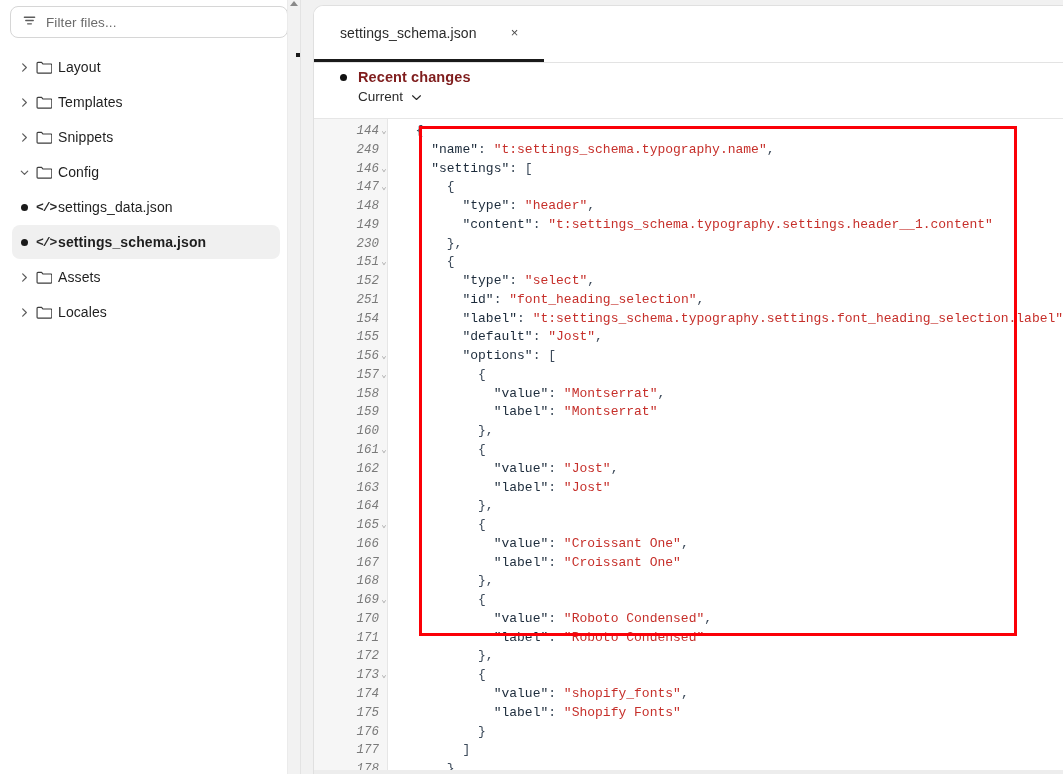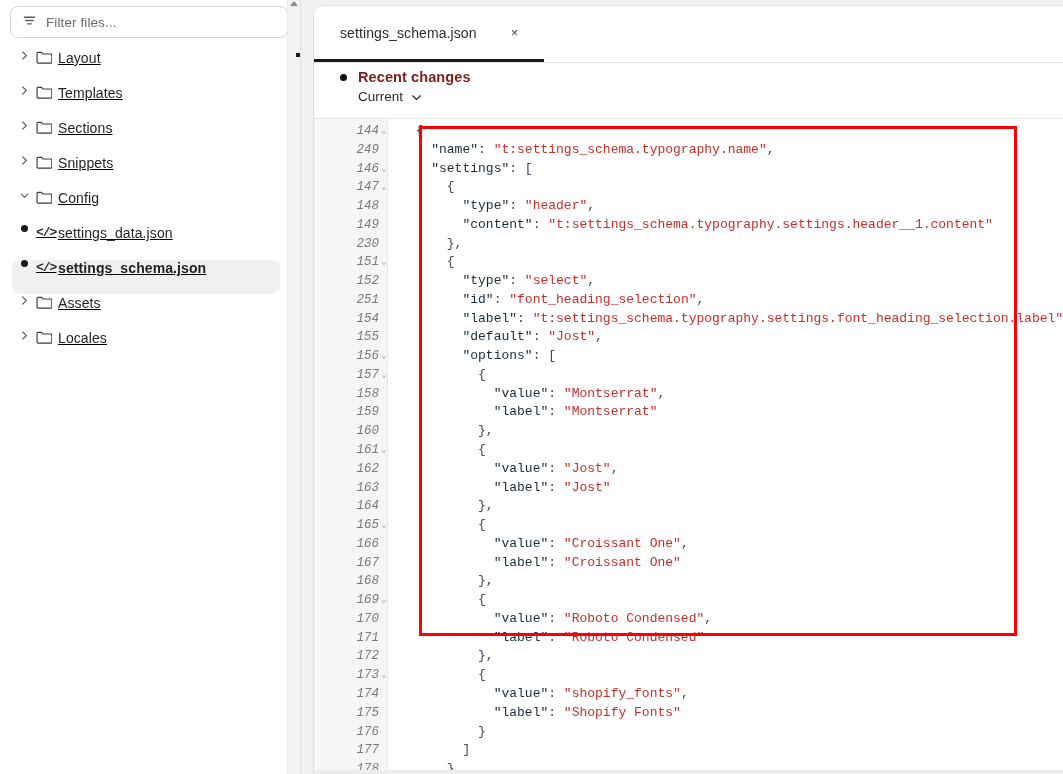--- a/index.html
+++ b/index.html
@@ -46,27 +46,26 @@
     font-size: 13.5px;
     color: #6b6b6b;
     letter-spacing: .1px;
   }
   .tree {
     margin-top: 11px;
     padding-right: 20px;
   }
   .row {
     display: flex;
-    align-items: flex-start;
+    align-items: center;
     height: 34px;
     margin: 1px 0 1px 12px;
     padding: 0 8px 0 4px;
     border-radius: 8px;
     cursor: pointer;
-    text-decoration: underline;
   }
   .row.selected { background: #f0f0f0; }
   .chev {
     width: 16px; flex: 0 0 16px;
     display: flex; align-items: center; justify-content: center;
     color: #6b6b6b;
   }
   .dot {
     width: 16px; flex: 0 0 16px;
     display: flex; align-items: center; justify-content: center;
@@ -328,33 +327,20 @@
           <span class="chev">
             <svg width="11" height="11" viewBox="0 0 12 12" fill="none" stroke="#5c5c5c" stroke-width="1.3" stroke-linecap="round" stroke-linejoin="round">
               <polyline points="4,2 8,6 4,10"></polyline>
             </svg>
           </span>
           <span class="ico">
             <svg width="16" height="15" viewBox="0 0 18 16" fill="none" stroke="#3d3d3d" stroke-width="1.3" stroke-linejoin="round">
               <path d="M1.2 13.3V3.2a1 1 0 0 1 1-1h4.1l1.6 1.9h8.9a1 1 0 0 1 1 1v8.2a1 1 0 0 1-1 1H2.2a1 1 0 0 1-1-1z"></path>
             </svg>
           </span>
-          <span class="rlabel">Sections</span>
-        </div>
-        <div class="row">
-          <span class="chev">
-            <svg width="11" height="11" viewBox="0 0 12 12" fill="none" stroke="#5c5c5c" stroke-width="1.3" stroke-linecap="round" stroke-linejoin="round">
-              <polyline points="4,2 8,6 4,10"></polyline>
-            </svg>
-          </span>
-          <span class="ico">
-            <svg width="16" height="15" viewBox="0 0 18 16" fill="none" stroke="#3d3d3d" stroke-width="1.3" stroke-linejoin="round">
-              <path d="M1.2 13.3V3.2a1 1 0 0 1 1-1h4.1l1.6 1.9h8.9a1 1 0 0 1 1 1v8.2a1 1 0 0 1-1 1H2.2a1 1 0 0 1-1-1z"></path>
-            </svg>
-          </span>
           <span class="rlabel">Snippets</span>
         </div>
         <div class="row">
           <span class="chev">
             <svg width="11" height="11" viewBox="0 0 12 12" fill="none" stroke="#5c5c5c" stroke-width="1.3" stroke-linecap="round" stroke-linejoin="round">
               <polyline points="2.5,4.5 6,8 9.5,4.5"></polyline>
             </svg>
           </span>
           <span class="ico">
             <svg width="16" height="15" viewBox="0 0 18 16" fill="none" stroke="#3d3d3d" stroke-width="1.3" stroke-linejoin="round">

